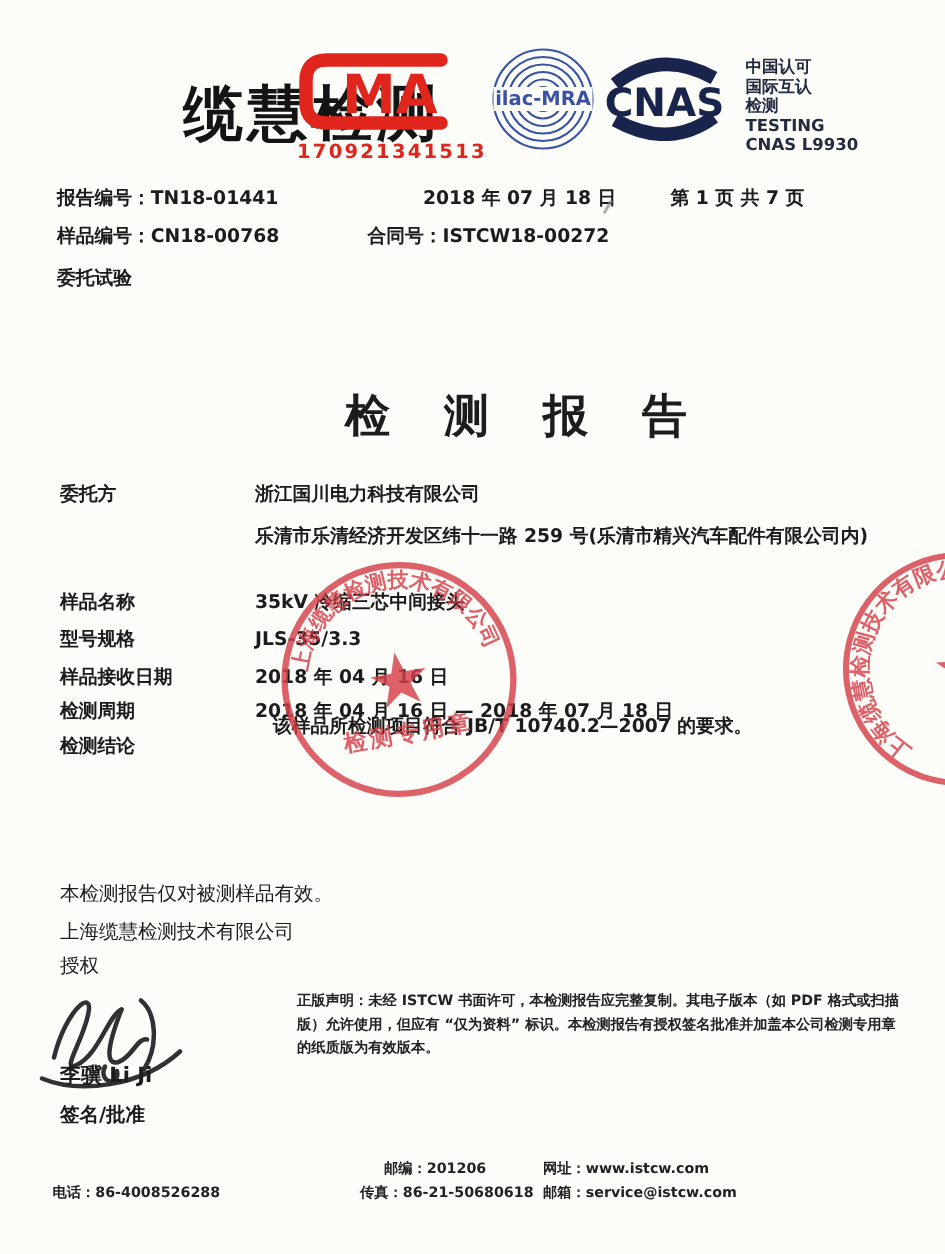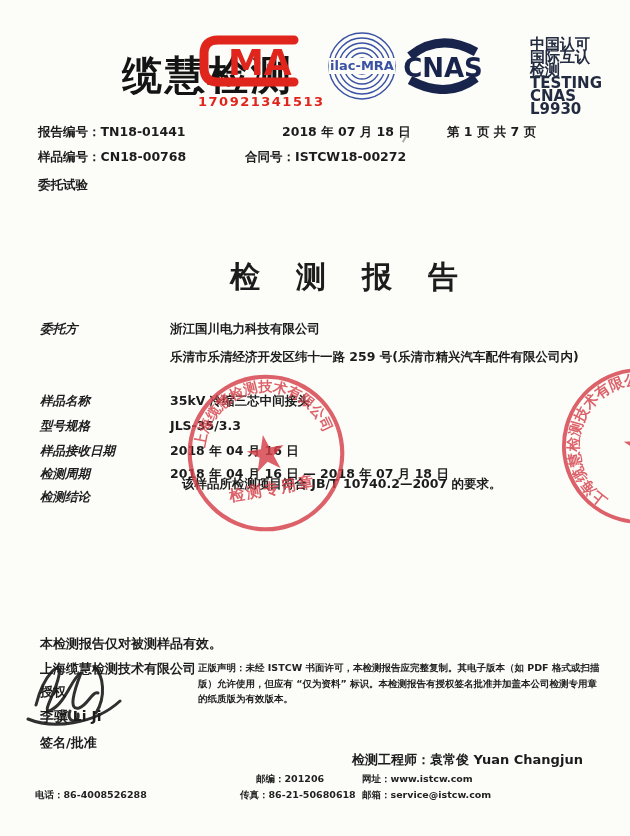--- a/index.html
+++ b/index.html
@@ -5,27 +5,27 @@
   html,body{margin:0;padding:0;background:#dedede;}
   #page{position:relative;width:630px;height:836px;background:#fcfcf9;overflow:hidden;
         font-family:"DejaVu Sans","Liberation Sans",sans-serif;color:#1c1c1c;}
   .abs{position:absolute;white-space:nowrap;}
   .b{font-weight:700;}
   
   .brand-cn{font-size:40px;font-weight:900;letter-spacing:3px;color:#141414;}
   .istcw-word{font-size:14px;font-weight:900;letter-spacing:2px;color:#141414;}
   .tagline{width:92px;height:4px;background:repeating-linear-gradient(90deg,#5a6ab0 0 3px,#fcfcf9 3px 5px);opacity:.8;}
   .cma-num{font-size:13px;font-weight:700;color:#e0251c;letter-spacing:1.5px;}
-  .cnas-lines{font-size:15px;font-weight:700;line-height:13px;color:#232b40;white-space:pre-line;margin-left:33px;}
+  .cnas-lines{font-size:11px;font-weight:700;line-height:13px;color:#232b40;white-space:pre-line;}
   
   .meta{font-size:12.5px;font-weight:700;}
   .title{font-size:30px;font-weight:900;letter-spacing:36px;margin-top:31px;}
-  .row-label{font-size:12.5px;font-weight:700;font-style:italic;}
+  .row-label{font-size:12.5px;font-weight:700;}
   .row-value{font-size:12.5px;font-weight:700;}
-  .para{font-size:13px;font-weight:700;margin-top:48px;}
+  .para{font-size:13px;font-weight:400;}
   .disclaimer{font-size:9.5px;font-weight:600;line-height:15.5px;width:402px;white-space:normal;color:#222;}
   .footer-t{font-size:9.5px;font-weight:700;color:#222;}
   .pen-mark{width:10px;height:1.5px;background:#8a8a8a;transform:rotate(-60deg);opacity:.7;}
   .stamp{opacity:.82;pointer-events:none;}
 </style>
 </head>
 <body>
 
 <div id="page">
 
@@ -115,23 +115,20 @@
       <path d="M8 74 C 32 84, 74 80, 100 56"></path>
       <path d="M50 66 C 45 77, 60 80, 58 69"></path>
     </g>
   </svg>
 
   <div class="abs b" style="left:40px;top:708px;font-size:14px;">李骥 Li Ji</div>
   <div class="abs b" style="left:40px;top:734px;font-size:13px;">签名/批准</div>
 
   <div class="abs disclaimer" style="left:198px;top:660px;">正版声明：未经 ISTCW 书面许可，本检测报告应完整复制。其电子版本（如 PDF 格式或扫描版）允许使用，但应有 “仅为资料” 标识。本检测报告有授权签名批准并加盖本公司检测专用章的纸质版为有效版本。</div>
 
-  <div class="abs b" style="left:352px;top:751px;font-size:13px;">
-    <span>检测工程师：</span><span>袁常俊 Yuan Changjun</span>
-  </div>
 
   <div class="abs footer-t" style="left:240px;top:773px;margin-left:16px;">
     <span>邮编：</span><span>201206</span>
   </div>
   <div class="abs footer-t" style="left:362px;top:773px;">
     <span>网址：</span><span>www.istcw.com</span>
   </div>
   <div class="abs footer-t" style="left:35px;top:789px;">
     <span>电话：</span><span>86-4008526288</span>
   </div>

